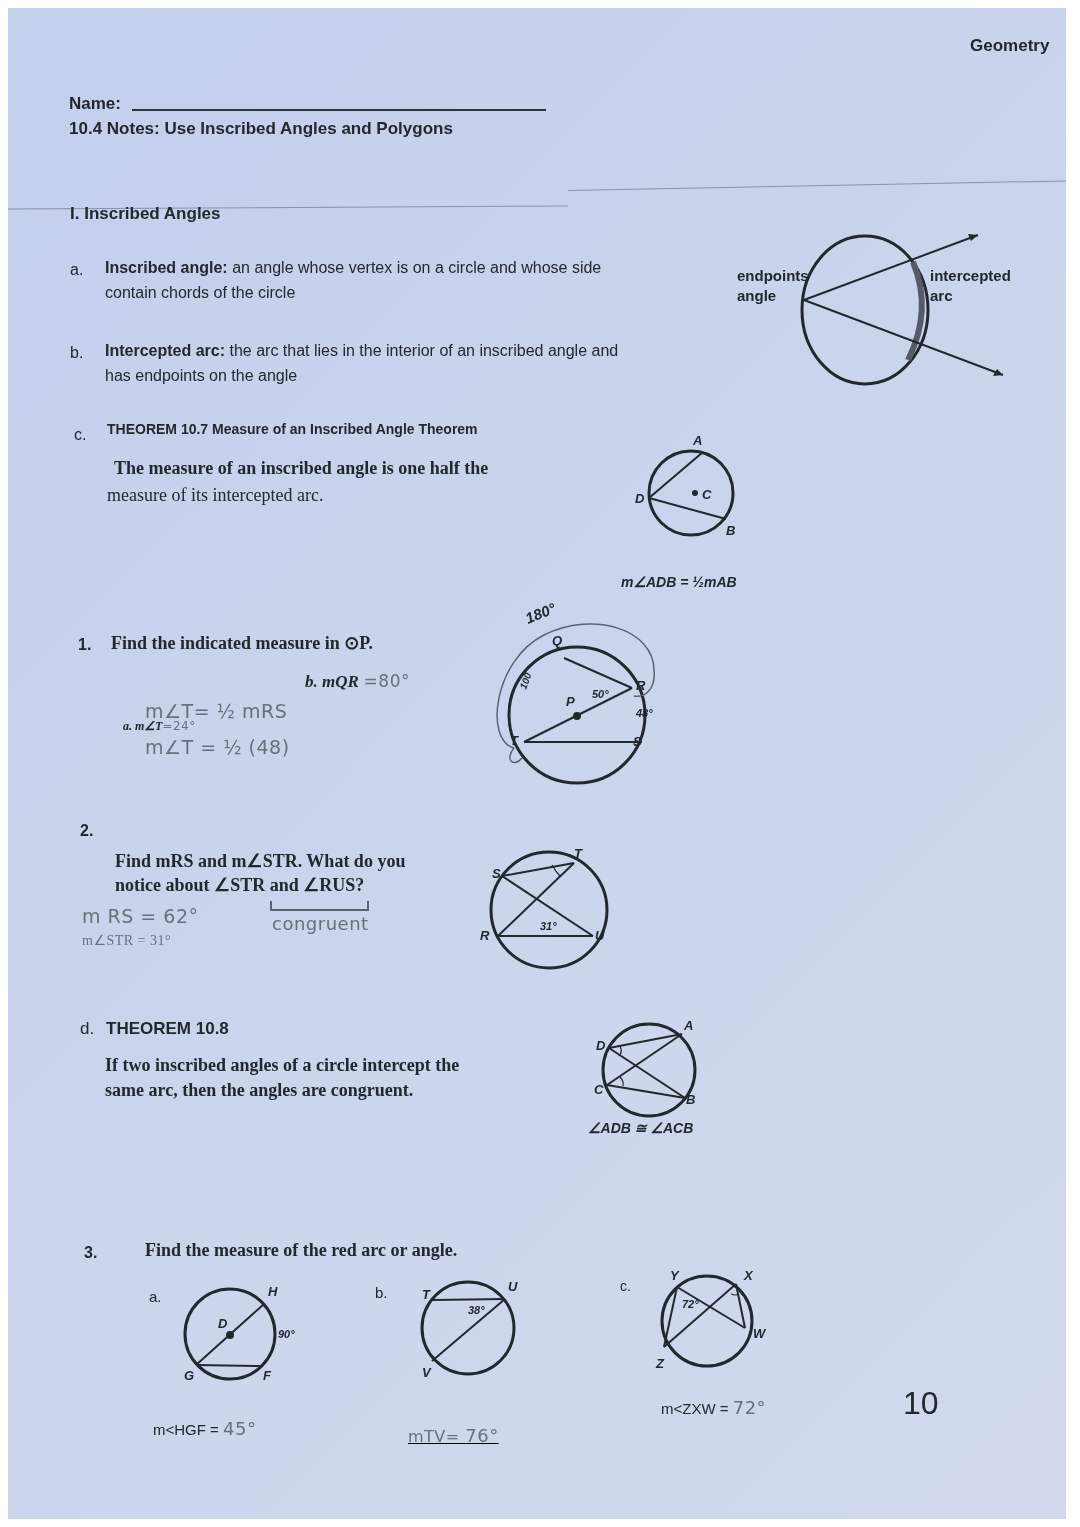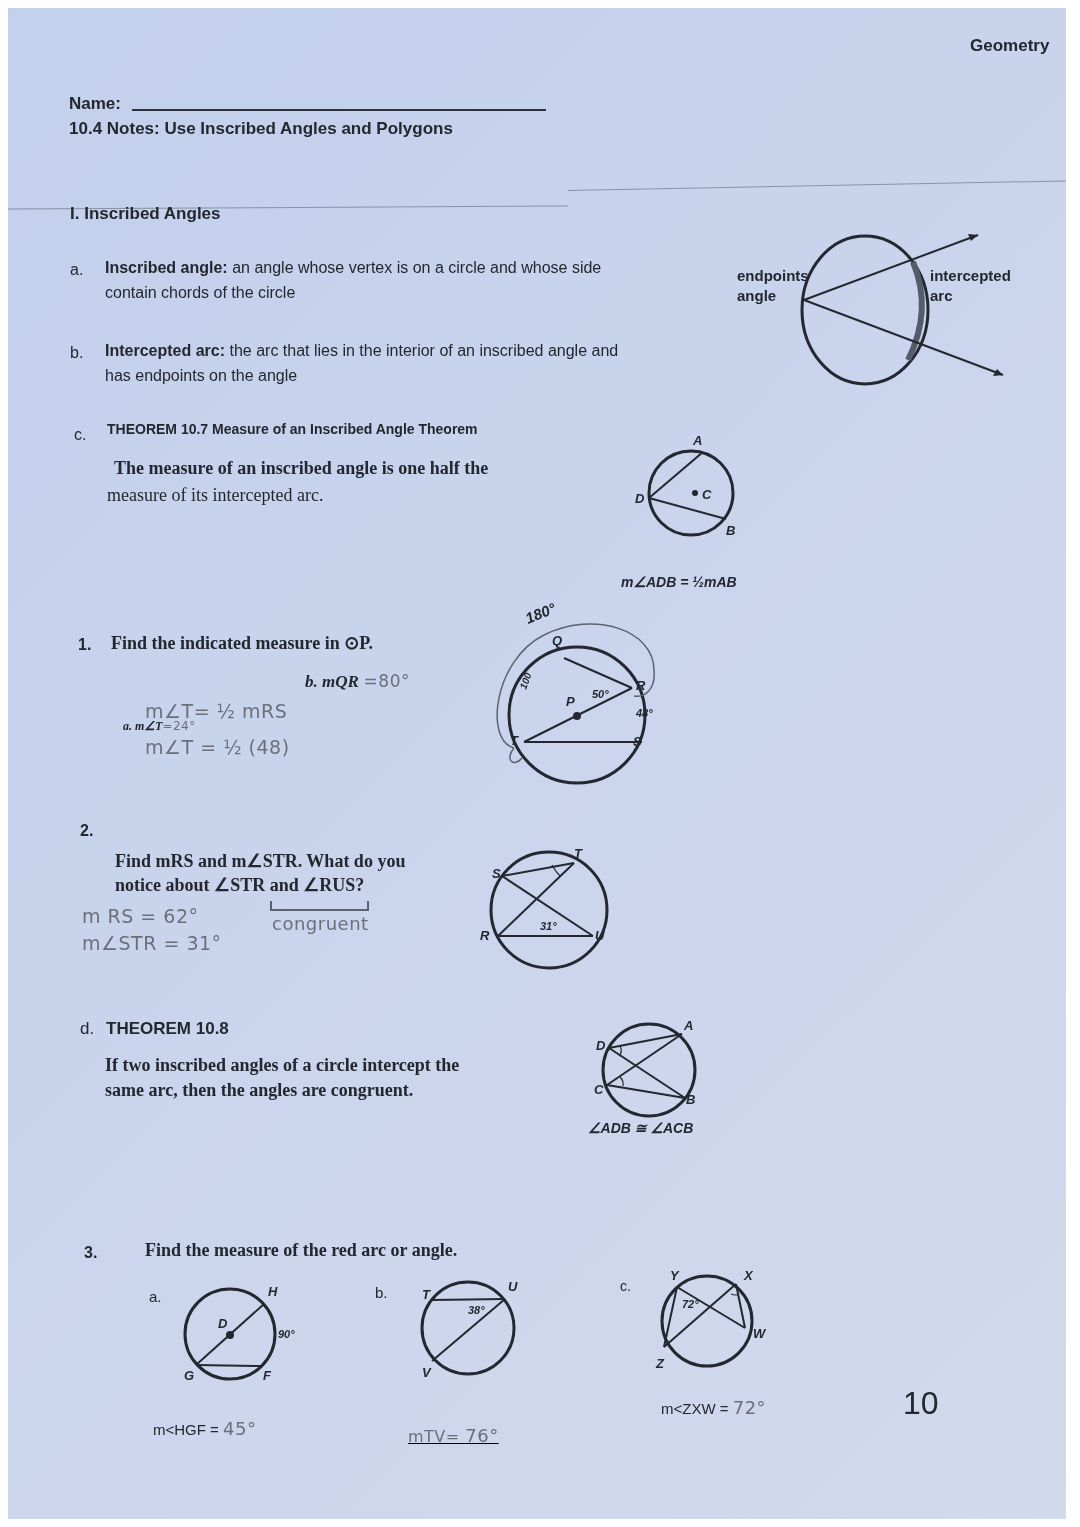--- a/index.html
+++ b/index.html
@@ -116,21 +116,21 @@
     <text x="152" y="117" font-size="11" font-style="normal">48°</text>
     <text x="44" y="24" font-size="15" font-style="normal" font-weight="normal" fill="#6b6f7a" transform="rotate(-22 44 24)">180°</text>
     <text x="42" y="90" font-size="10" font-style="normal" font-weight="normal" fill="#6b6f7a" transform="rotate(-70 42 90)">100</text>
   </svg>
 
   <div class="abs sans bold" style="left:72px; top:814px; font-size:16px;">2.</div>
   <div class="abs serif bold" style="left:107px; top:842px; font-size:18px;">Find mRS and m∠STR. What do you</div>
   <div class="abs serif bold" style="left:107px; top:866px; font-size:18px;">notice about ∠STR and ∠RUS?</div>
   <div class="abs" style="left:262px; top:893px; width:95px; height:8px; border:2px solid #5d6270; border-top:none;"></div>
   <div class="abs hand" style="left:74px; top:897px; font-size:19px;">m RS = 62°</div>
-  <div class="abs hand" style="left:74px; top:924px; font-size:19px;">m∠STR = 31°</div>
+  <div class="abs hand" style="left:74px; top:924px; font-size:14px;font-family:Liberation Serif, serif;">m∠STR = 31°</div>
   <div class="abs hand" style="left:264px; top:905px; font-size:18px;">congruent</div>
 
   <svg style="left:460px; top:830px;" width="160" height="150">
     <circle cx="81" cy="72" r="58" fill="none" stroke="#23272f" stroke-width="3"></circle>
     <line x1="34" y1="38" x2="106" y2="25" stroke="#23272f" stroke-width="2"></line>
     <line x1="34" y1="38" x2="125" y2="98" stroke="#23272f" stroke-width="2"></line>
     <line x1="30" y1="98" x2="106" y2="25" stroke="#23272f" stroke-width="2"></line>
     <line x1="30" y1="98" x2="125" y2="98" stroke="#23272f" stroke-width="2"></line>
     <path d="M84 27 Q 88 34 92 38" fill="none" stroke="#23272f" stroke-width="1.2"></path>
     <text x="24" y="40" font-size="13">S</text>

